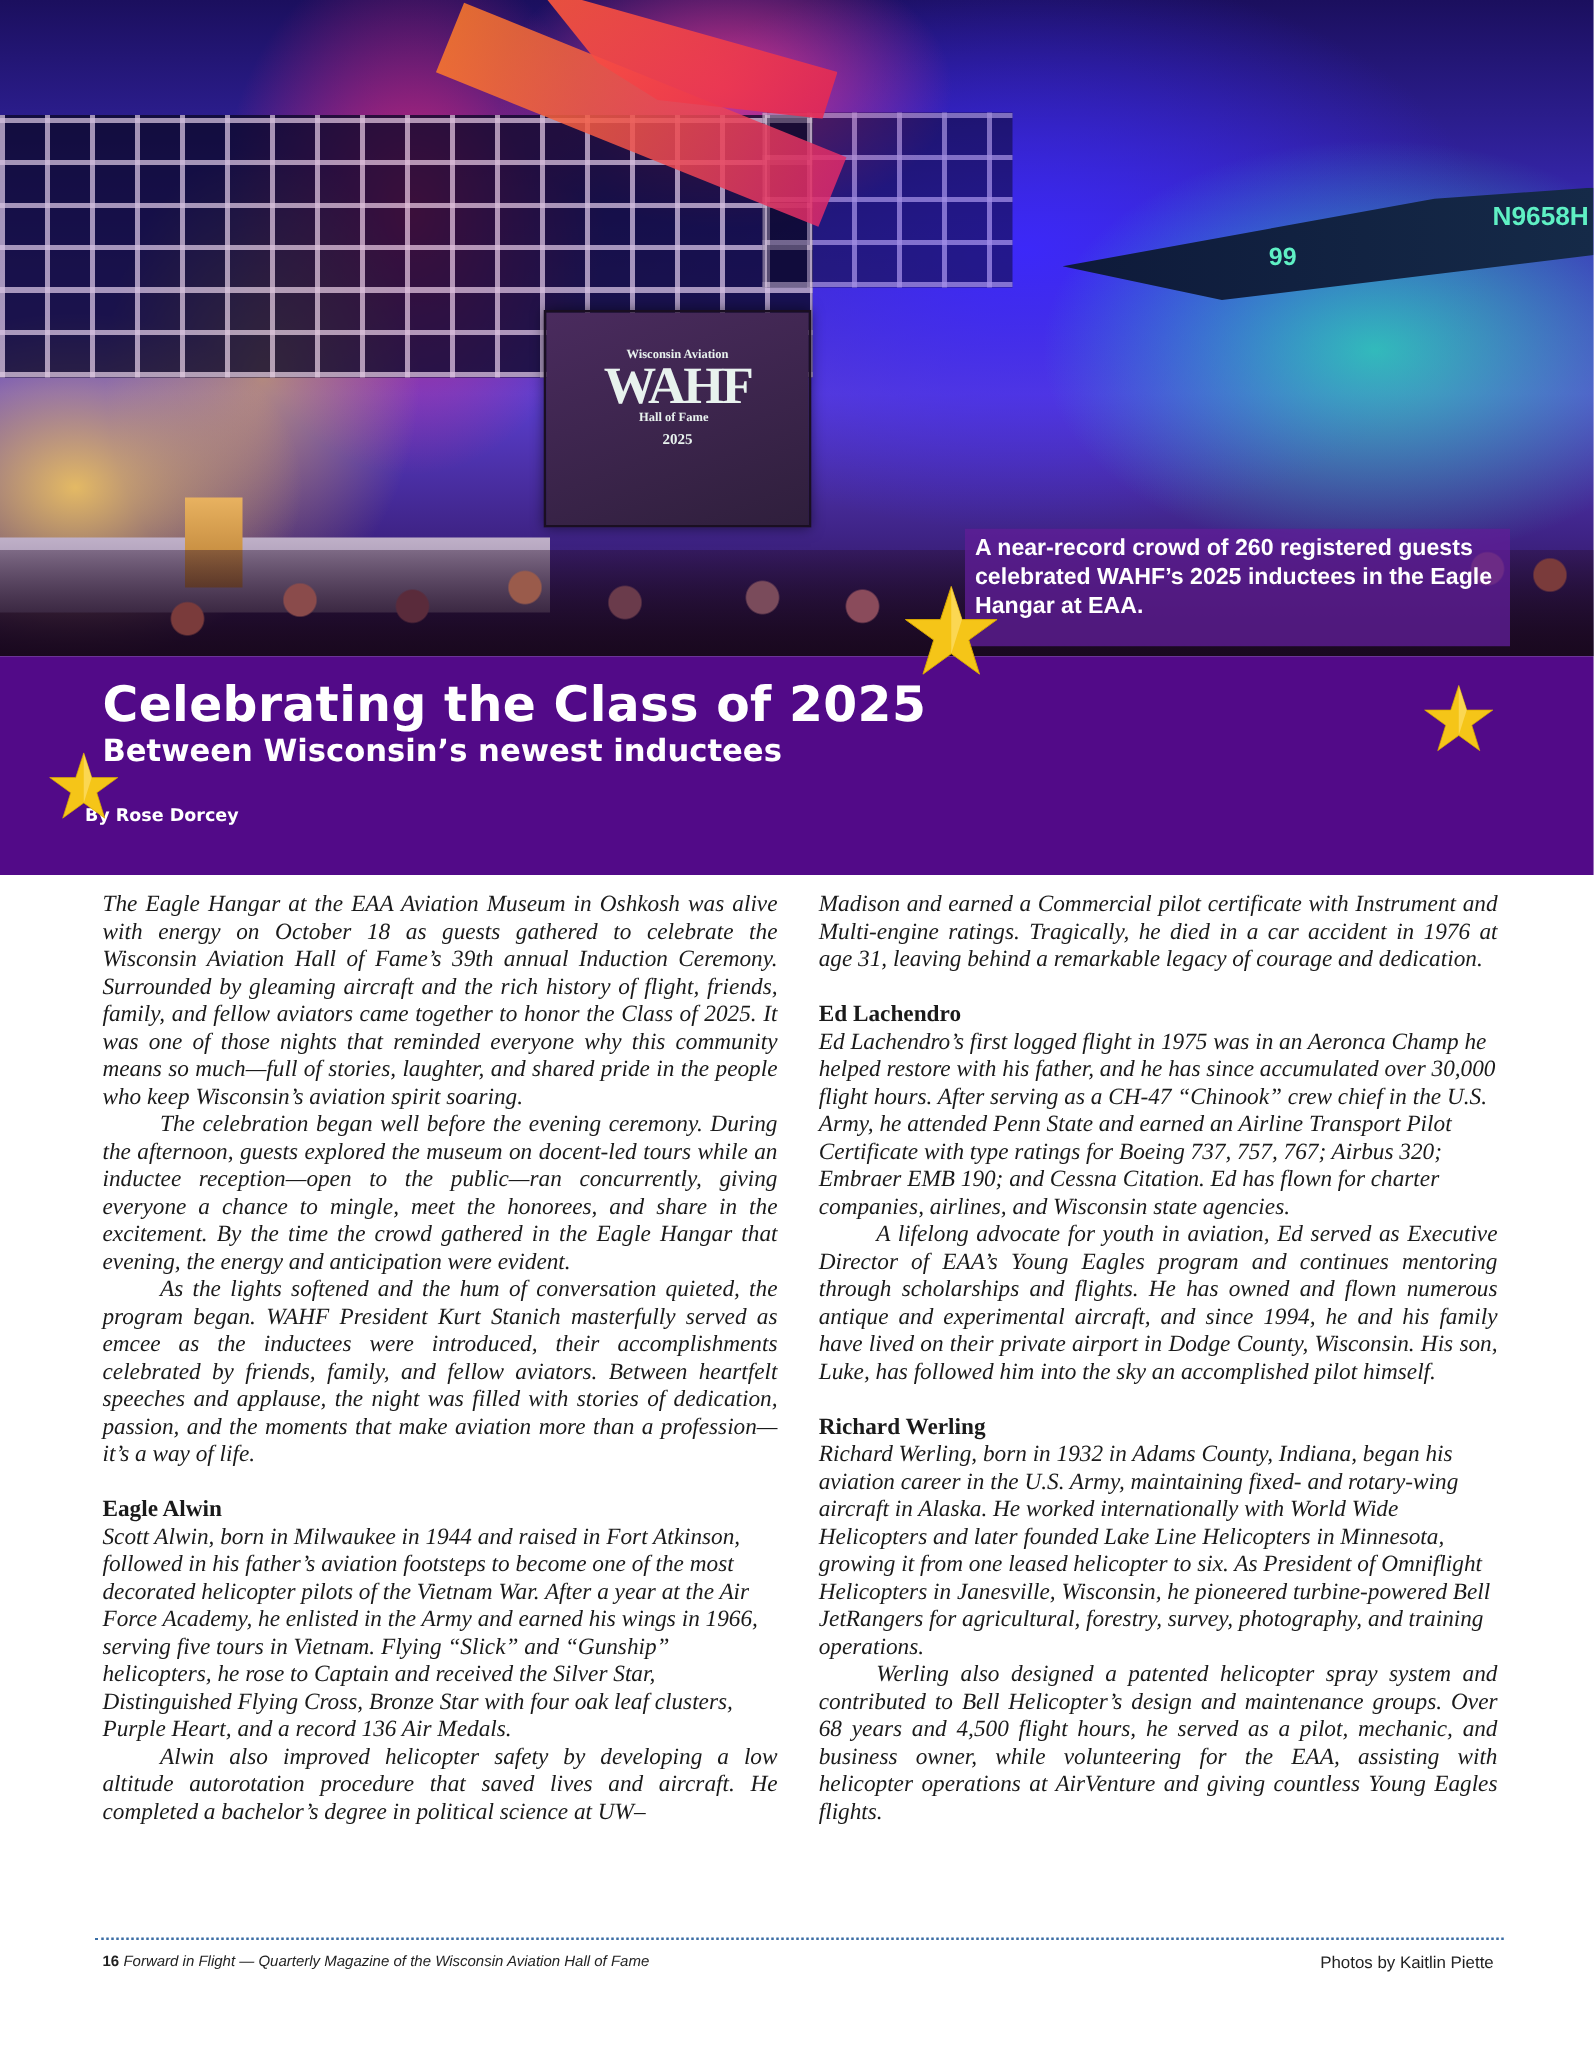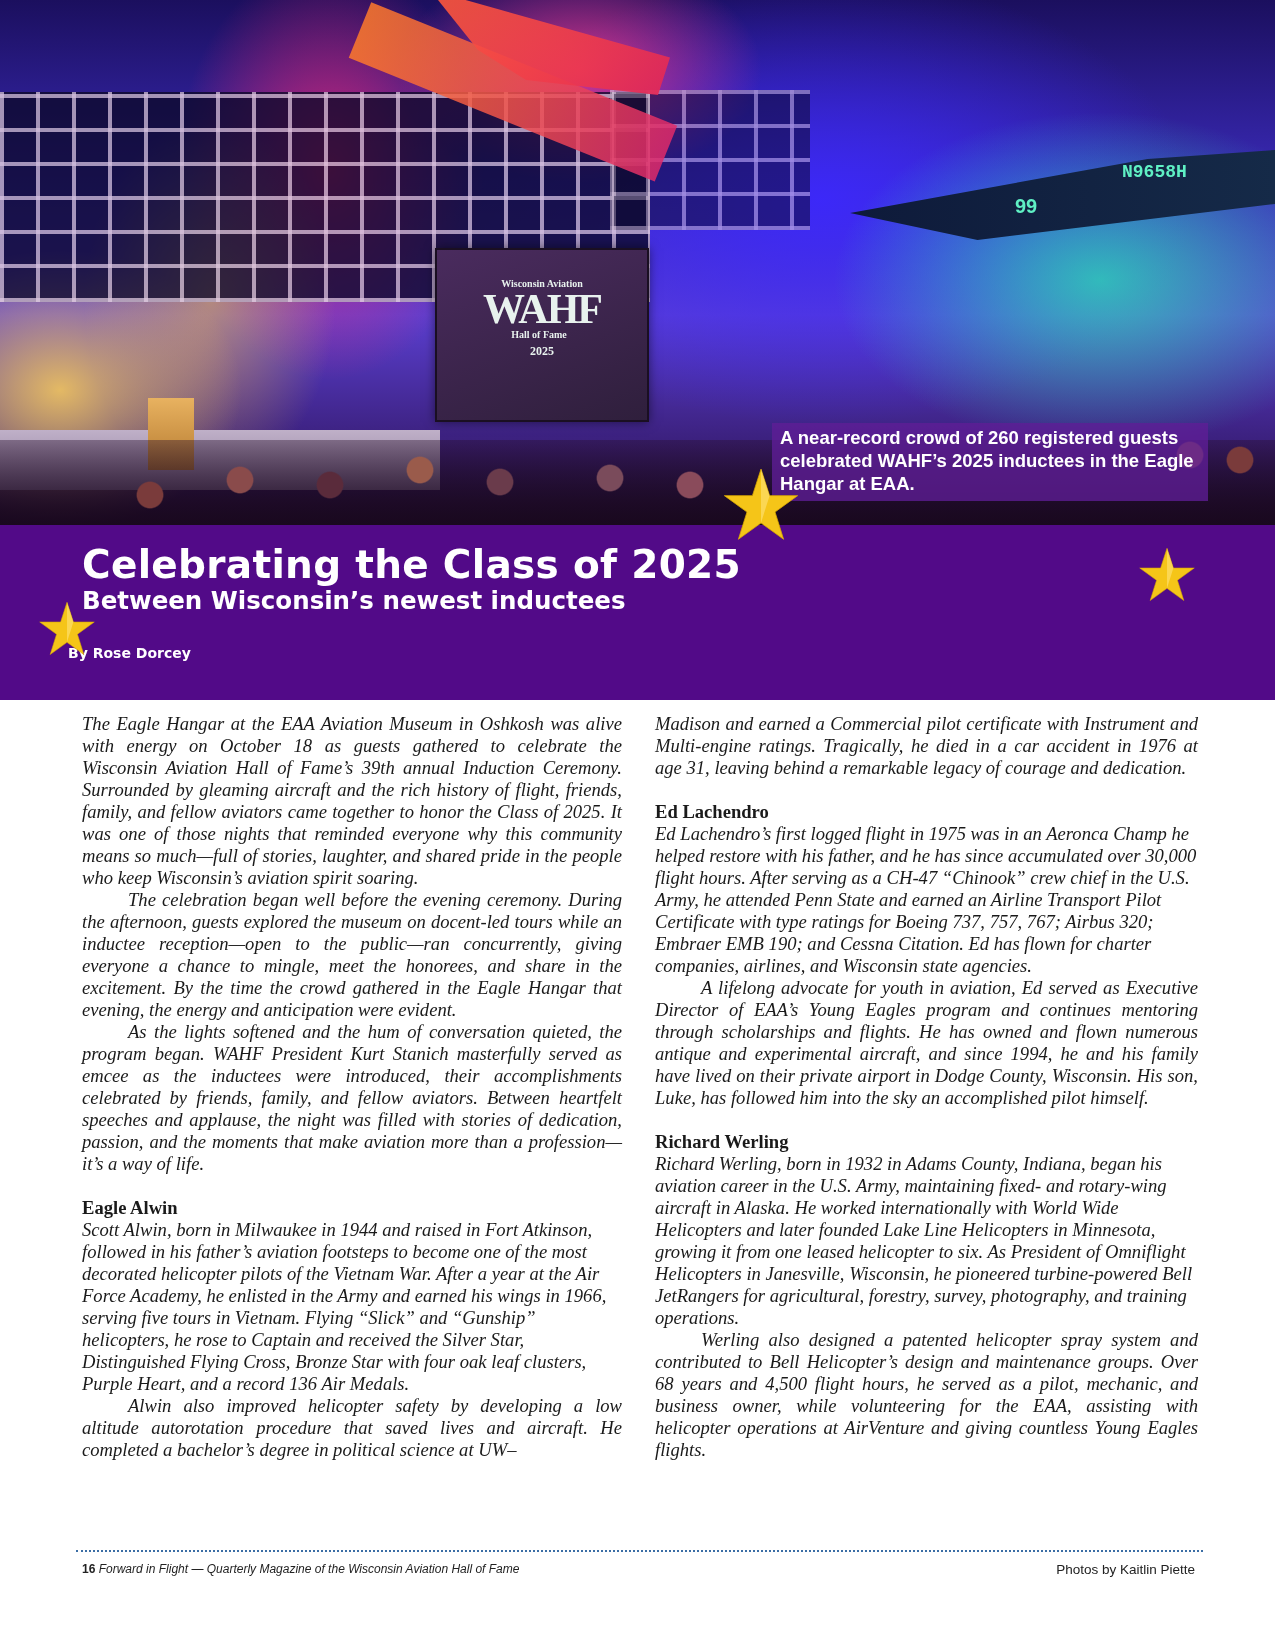--- a/index.html
+++ b/index.html
@@ -52,22 +52,22 @@
     position: absolute; left: 360px; top: 0px; width: 330px; height: 60px;
     background: linear-gradient(90deg, #ff7a2a, #e02a6a);
     transform: rotate(22deg); transform-origin: left center; opacity: 0.85;
   }
   .plane-green {
     position: absolute; left: 850px; top: 150px; width: 425px; height: 90px;
     background: linear-gradient(90deg, #0e1a3a, #152a48);
     clip-path: polygon(0 70%, 70% 10%, 100% 0, 100% 60%, 30% 100%);
   }
   .tail-code {
-    position: absolute; left: 1122px; top: 162px; font-family: Liberation Mono, monospace;
-    font-weight: bold; font-size: 18px; color: #5ff0c4;
+    position: absolute; left: 1194px; top: 162px; font-family: Liberation Sans, sans-serif;
+    font-weight: bold; font-size: 21px; color: #5ff0c4;
   }
   .tail-num {
     position: absolute; left: 1015px; top: 195px; font-family: "Liberation Sans", sans-serif;
     font-weight: bold; font-size: 20px; color: #5ff0c4;
   }
   .stage {
     position: absolute; left: 0; top: 430px; width: 440px; height: 60px;
     background: linear-gradient(180deg, #bfb0c8, #8d7a9a);
   }
   .podium {
@@ -82,21 +82,21 @@
       radial-gradient(circle 14px at 330px 45px, #5a2b3b 90%, transparent),
       radial-gradient(circle 14px at 420px 30px, #9a5b4b 90%, transparent),
       radial-gradient(circle 14px at 500px 42px, #6a3b4b 90%, transparent),
       radial-gradient(circle 14px at 610px 38px, #7a4b5b 90%, transparent),
       radial-gradient(circle 14px at 690px 45px, #8a4b5b 90%, transparent),
       radial-gradient(circle 14px at 1190px 15px, #9a5b4b 90%, transparent),
       radial-gradient(circle 14px at 1240px 20px, #7a3b3b 90%, transparent),
       linear-gradient(180deg, rgba(40,15,45,0.4), rgba(25,8,30,0.95));
   }
   .hero-caption {
-    position: absolute; left: 772px; top: 423px; width: 436px; height: 78px;
+    position: absolute; left: 772px; top: 423px; width: 436px; height: 94px;
     background: rgba(95, 30, 150, 0.78);
     padding: 3px 8px; box-sizing: border-box;
     color: #ffffff; font-family: "Liberation Sans", sans-serif; font-weight: bold;
     font-size: 18.5px; line-height: 23px;
   }
 
   
   .star { position: absolute; }
   .star svg { display: block; width: 100%; height: 100%; }
 

